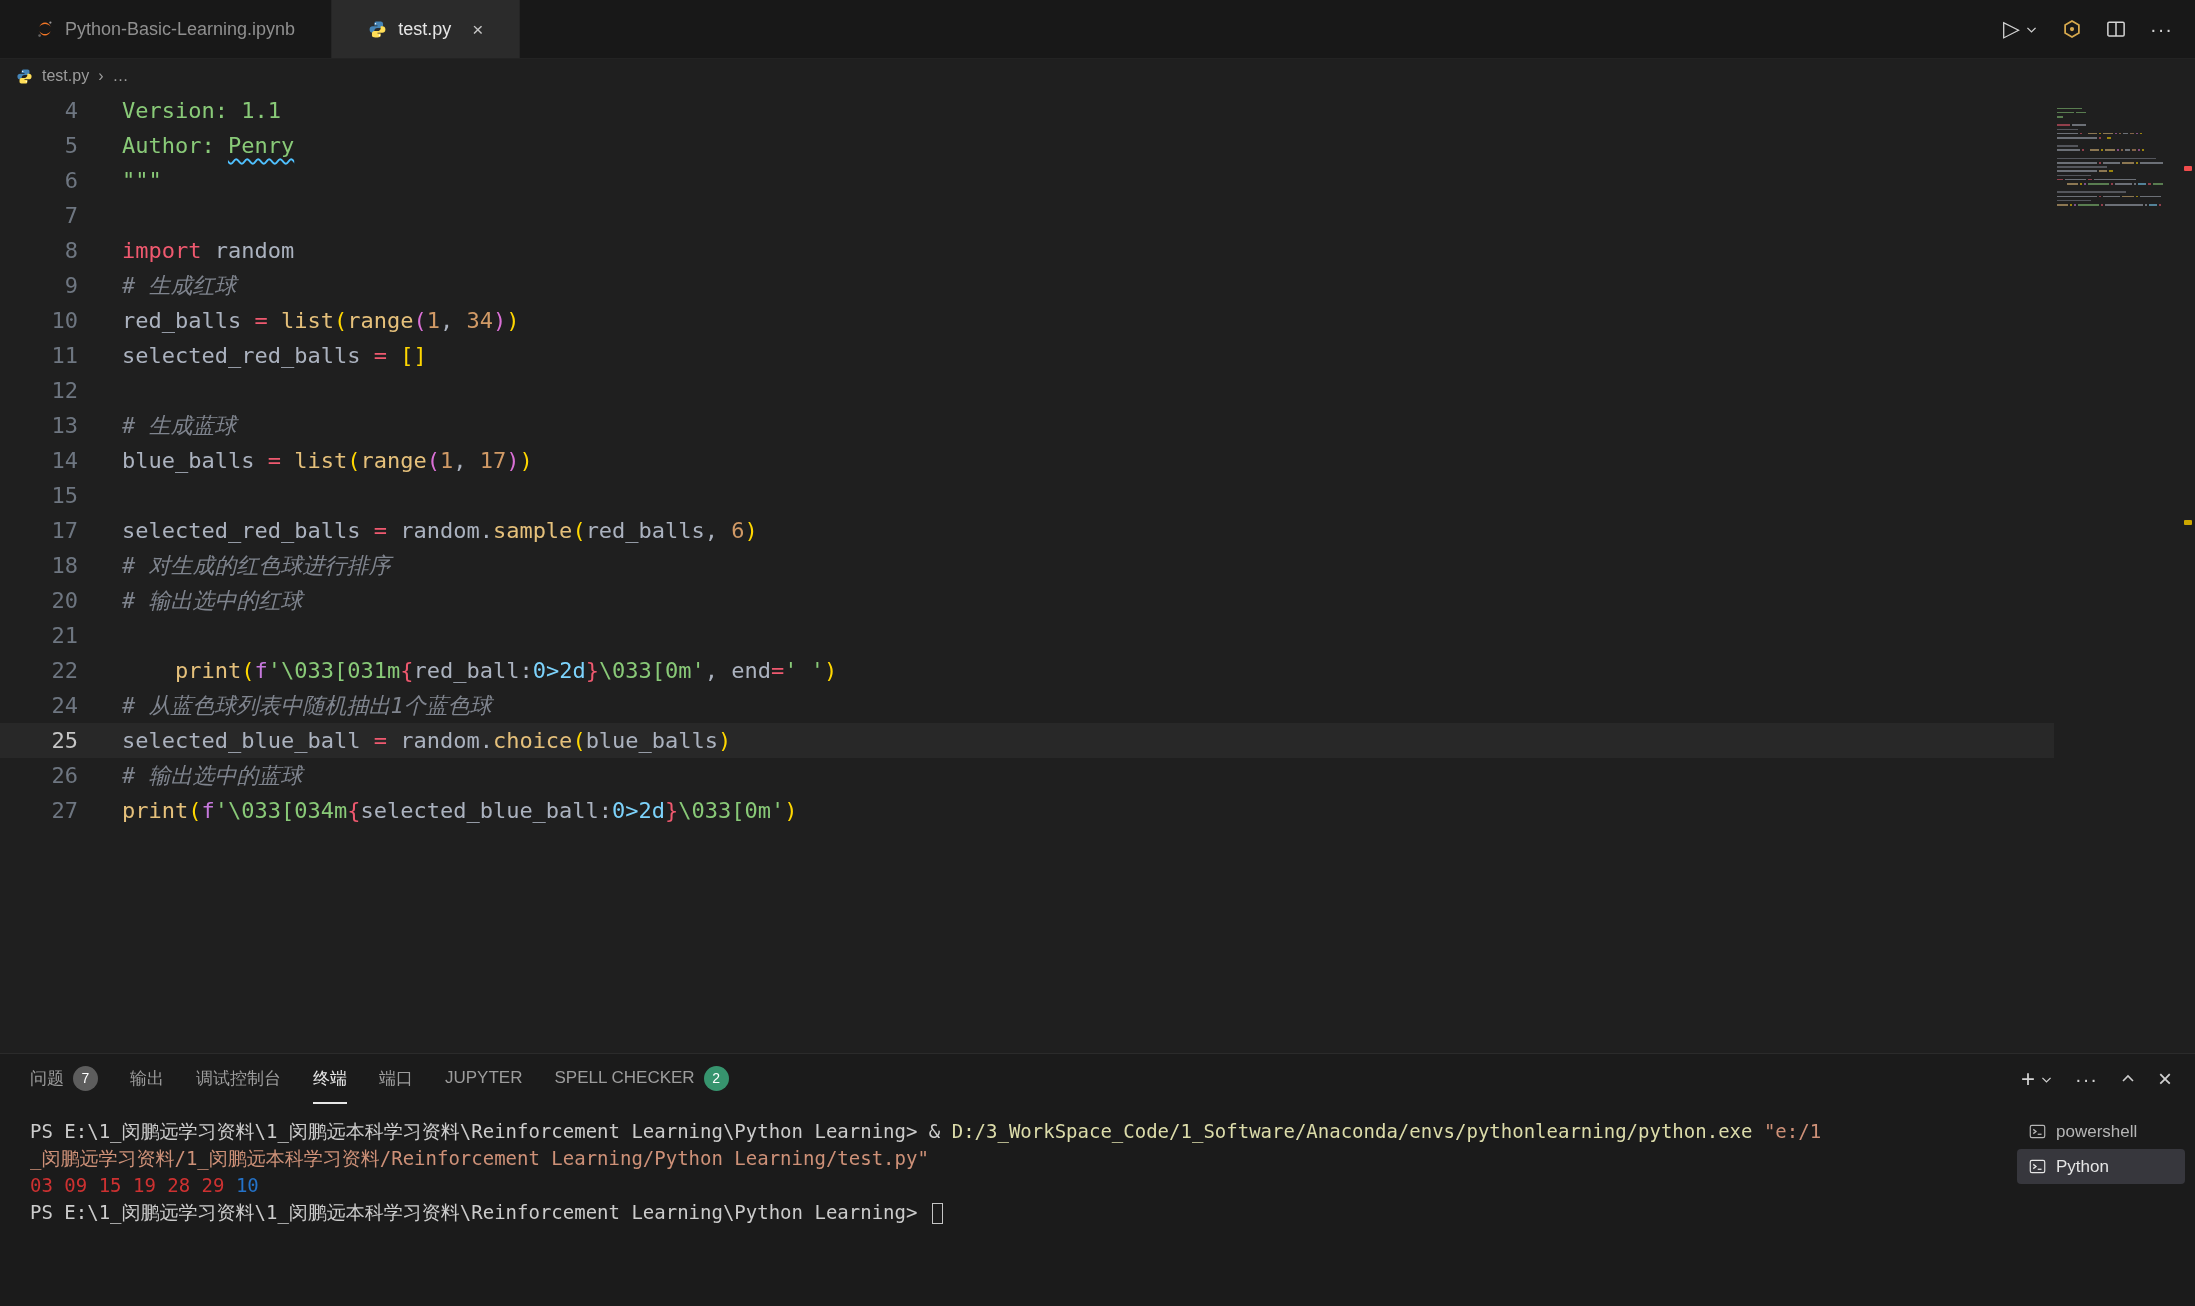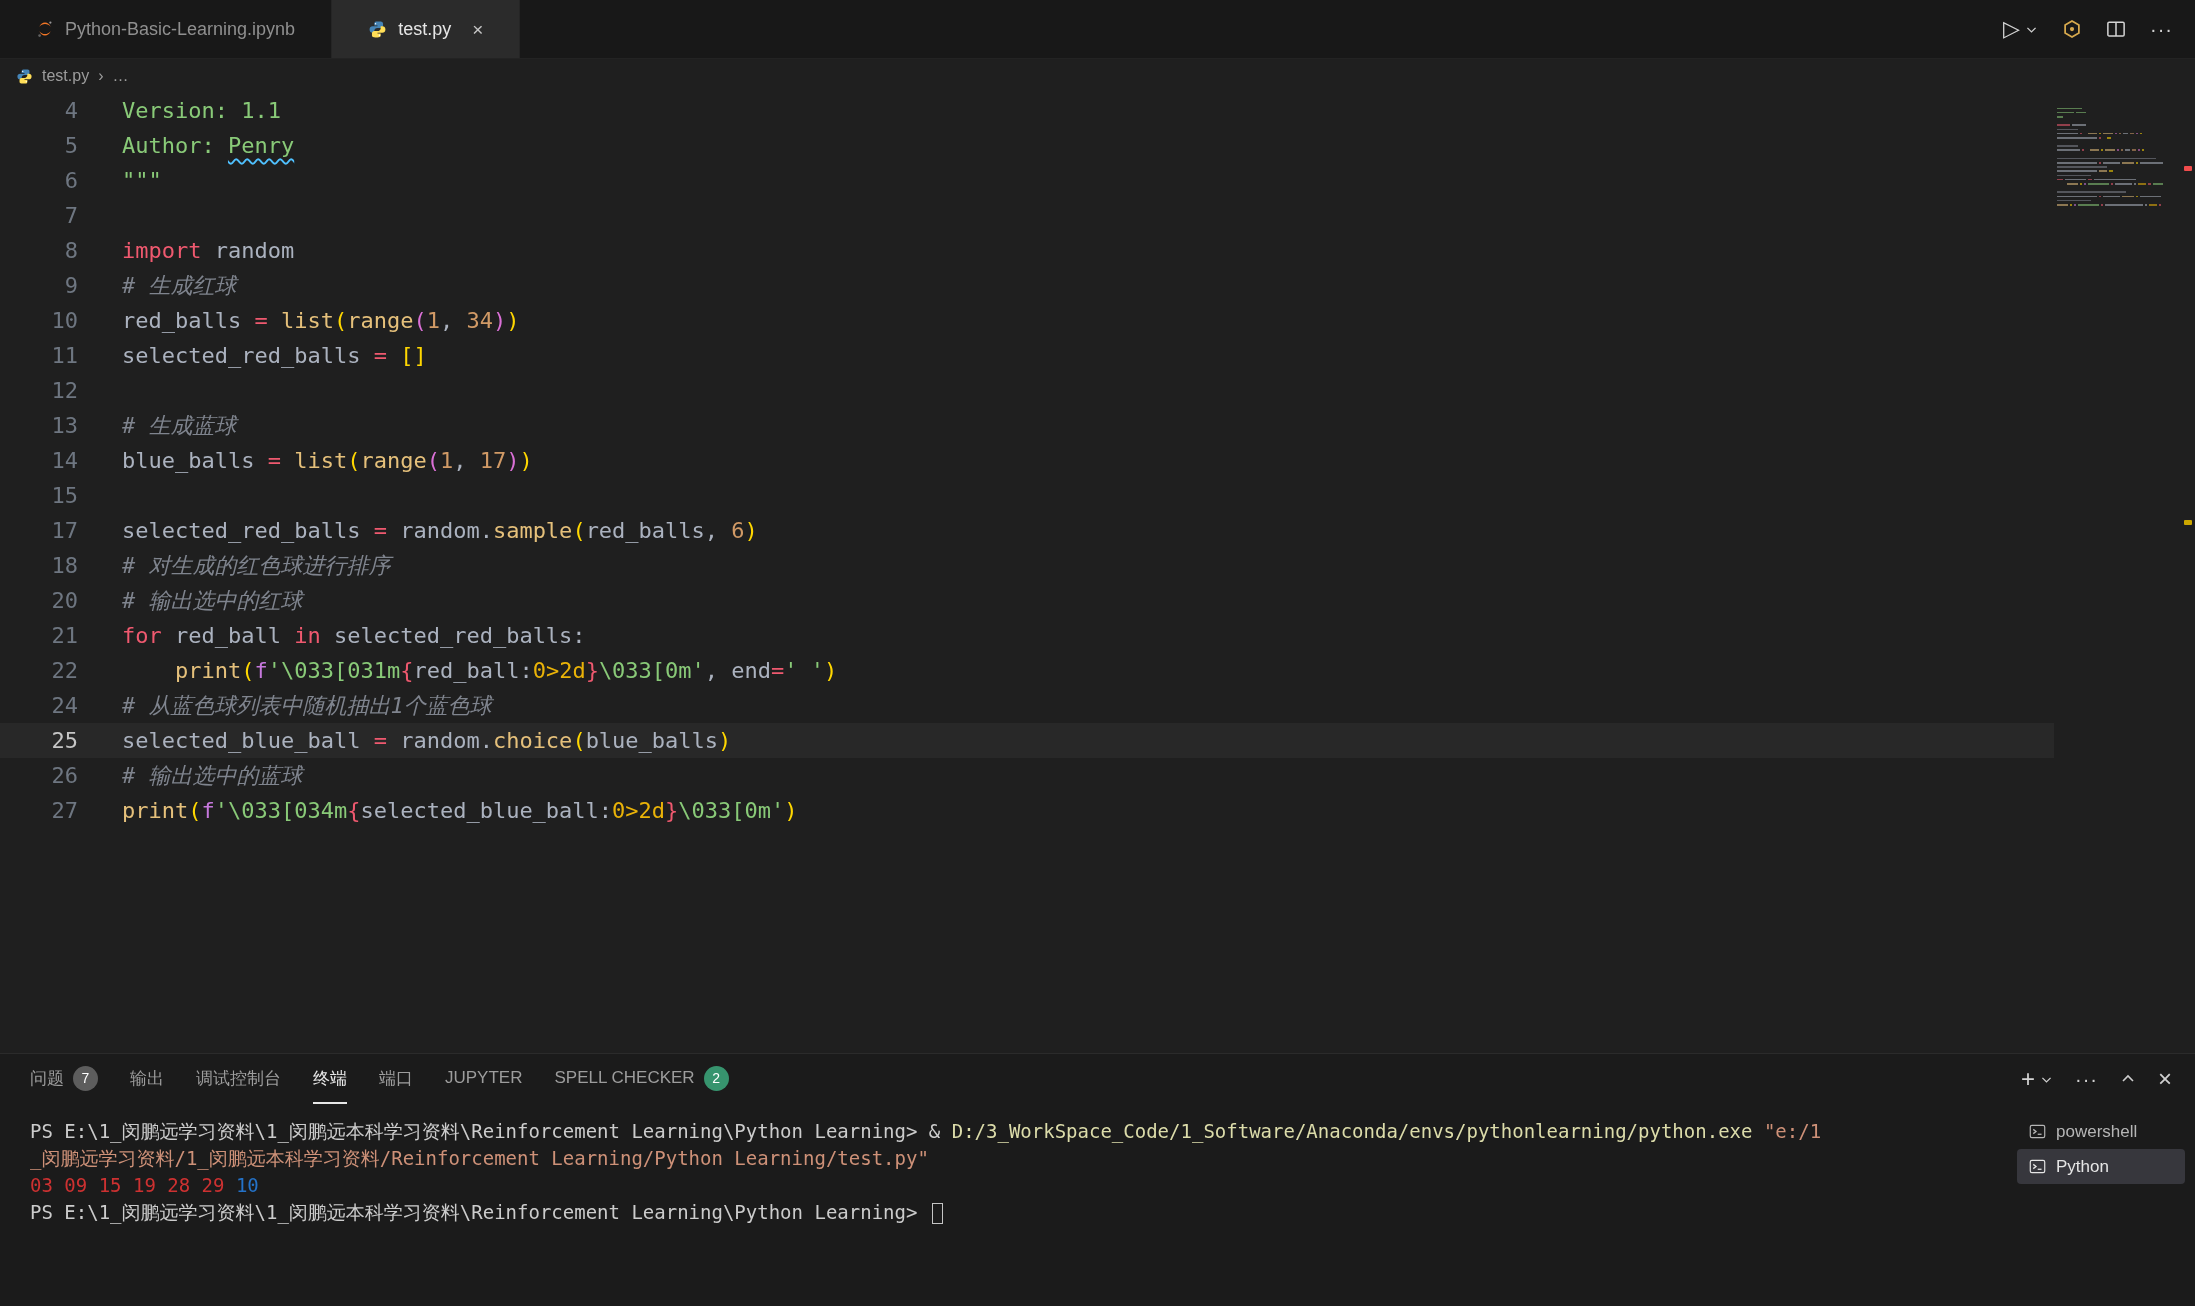--- a/index.html
+++ b/index.html
@@ -34,21 +34,21 @@
   .code-line.active { background: #282828; }
   .ln { flex: 0 0 78px; text-align: right; color: #6e7681; }
   .code-line.active .ln { color: #c6c6c6; }
   .lt { padding-left: 44px; }
 
   .tk-kw      { color: #ef596f; }
   .tk-op      { color: #ef596f; }
   .tk-embed   { color: #ef596f; }
   .tk-fn      { color: #e5c07b; }
   .tk-num     { color: #d19a66; }
-  .tk-fmt     { color: #eab308; }
+  .tk-fmt     { color: #7dd3fc; }
   .tk-str     { color: #89ca78; }
   .tk-fprefix { color: #c678dd; }
   .tk-comment { color: #7f848e; font-style: italic; }
   .tk-plain   { color: #abb2bf; }
   .tk-b1      { color: #ffd700; }
   .tk-b2      { color: #da70d6; }
   .tk-squiggle { text-decoration: underline; text-decoration-style: wavy; text-decoration-color: #4fc1ff; text-decoration-thickness: 1.5px; text-underline-offset: 5px; }
 
   
   .minimap { position: absolute; top: 12px; right: 32px; width: 106px; }
@@ -164,21 +164,21 @@
         <div class="code-line"><span class="ln">9</span><span class="lt"><span class="tk-comment"># 生成红球</span></span></div>
         <div class="code-line"><span class="ln">10</span><span class="lt"><span class="tk-plain">red_balls </span><span class="tk-op">=</span><span class="tk-plain"> </span><span class="tk-fn">list</span><span class="tk-b1">(</span><span class="tk-fn">range</span><span class="tk-b2">(</span><span class="tk-num">1</span><span class="tk-plain">, </span><span class="tk-num">34</span><span class="tk-b2">)</span><span class="tk-b1">)</span></span></div>
         <div class="code-line"><span class="ln">11</span><span class="lt"><span class="tk-plain">selected_red_balls </span><span class="tk-op">=</span><span class="tk-plain"> </span><span class="tk-b1">[]</span></span></div>
         <div class="code-line"><span class="ln">12</span><span class="lt"></span></div>
         <div class="code-line"><span class="ln">13</span><span class="lt"><span class="tk-comment"># 生成蓝球</span></span></div>
         <div class="code-line"><span class="ln">14</span><span class="lt"><span class="tk-plain">blue_balls </span><span class="tk-op">=</span><span class="tk-plain"> </span><span class="tk-fn">list</span><span class="tk-b1">(</span><span class="tk-fn">range</span><span class="tk-b2">(</span><span class="tk-num">1</span><span class="tk-plain">, </span><span class="tk-num">17</span><span class="tk-b2">)</span><span class="tk-b1">)</span></span></div>
         <div class="code-line"><span class="ln">15</span><span class="lt"></span></div>
         <div class="code-line"><span class="ln">17</span><span class="lt"><span class="tk-plain">selected_red_balls </span><span class="tk-op">=</span><span class="tk-plain"> random.</span><span class="tk-fn">sample</span><span class="tk-b1">(</span><span class="tk-plain">red_balls, </span><span class="tk-num">6</span><span class="tk-b1">)</span></span></div>
         <div class="code-line"><span class="ln">18</span><span class="lt"><span class="tk-comment"># 对生成的红色球进行排序</span></span></div>
         <div class="code-line"><span class="ln">20</span><span class="lt"><span class="tk-comment"># 输出选中的红球</span></span></div>
-        <div class="code-line"><span class="ln">21</span><span class="lt"><span class="tk-kw">for</span><span class="tk-plain"> red_ball </span><span class="tk-kw">in</span><span class="tk-plain"> selected_red_balls:</span></span></div>
+        <div class="code-line"><span class="ln">21</span></div>
         <div class="code-line"><span class="ln">22</span><span class="lt"><span class="tk-plain">    </span><span class="tk-fn">print</span><span class="tk-b1">(</span><span class="tk-fprefix">f</span><span class="tk-str">'\033[031m</span><span class="tk-embed">{</span><span class="tk-plain">red_ball</span><span class="tk-plain">:</span><span class="tk-fmt">0&gt;2d</span><span class="tk-embed">}</span><span class="tk-str">\033[0m'</span><span class="tk-plain">, end</span><span class="tk-op">=</span><span class="tk-str">' '</span><span class="tk-b1">)</span></span></div>
         <div class="code-line"><span class="ln">24</span><span class="lt"><span class="tk-comment"># 从蓝色球列表中随机抽出1个蓝色球</span></span></div>
         <div class="code-line active"><span class="ln">25</span><span class="lt"><span class="tk-plain">selected_blue_ball </span><span class="tk-op">=</span><span class="tk-plain"> random.</span><span class="tk-fn">choice</span><span class="tk-b1">(</span><span class="tk-plain">blue_balls</span><span class="tk-b1">)</span></span></div>
         <div class="code-line"><span class="ln">26</span><span class="lt"><span class="tk-comment"># 输出选中的蓝球</span></span></div>
         <div class="code-line"><span class="ln">27</span><span class="lt"><span class="tk-fn">print</span><span class="tk-b1">(</span><span class="tk-fprefix">f</span><span class="tk-str">'\033[034m</span><span class="tk-embed">{</span><span class="tk-plain">selected_blue_ball</span><span class="tk-plain">:</span><span class="tk-fmt">0&gt;2d</span><span class="tk-embed">}</span><span class="tk-str">\033[0m'</span><span class="tk-b1">)</span></span></div>
       </div>
     <div id="minimap" class="minimap">
         <div class="mm-line"><span class="mm-seg tk-str" style="width: 25.2px;"></span></div>
         <div class="mm-line"><span class="mm-seg tk-str" style="width: 16.8px;"></span><span class="mm-seg tk-str" style="width: 10.5px;"></span></div>
         <div class="mm-line"><span class="mm-seg tk-str" style="width: 6.3px;"></span></div>

